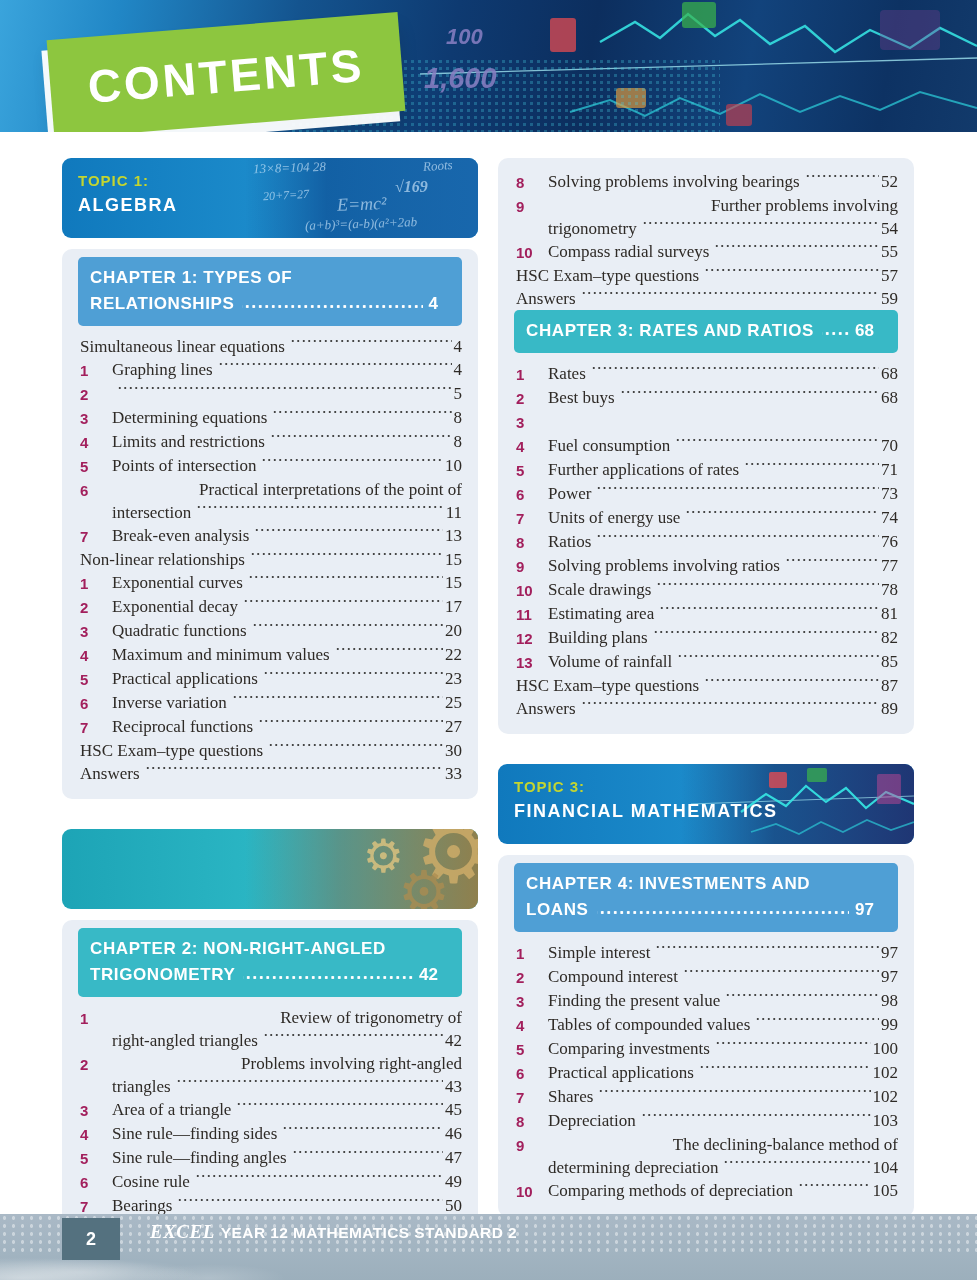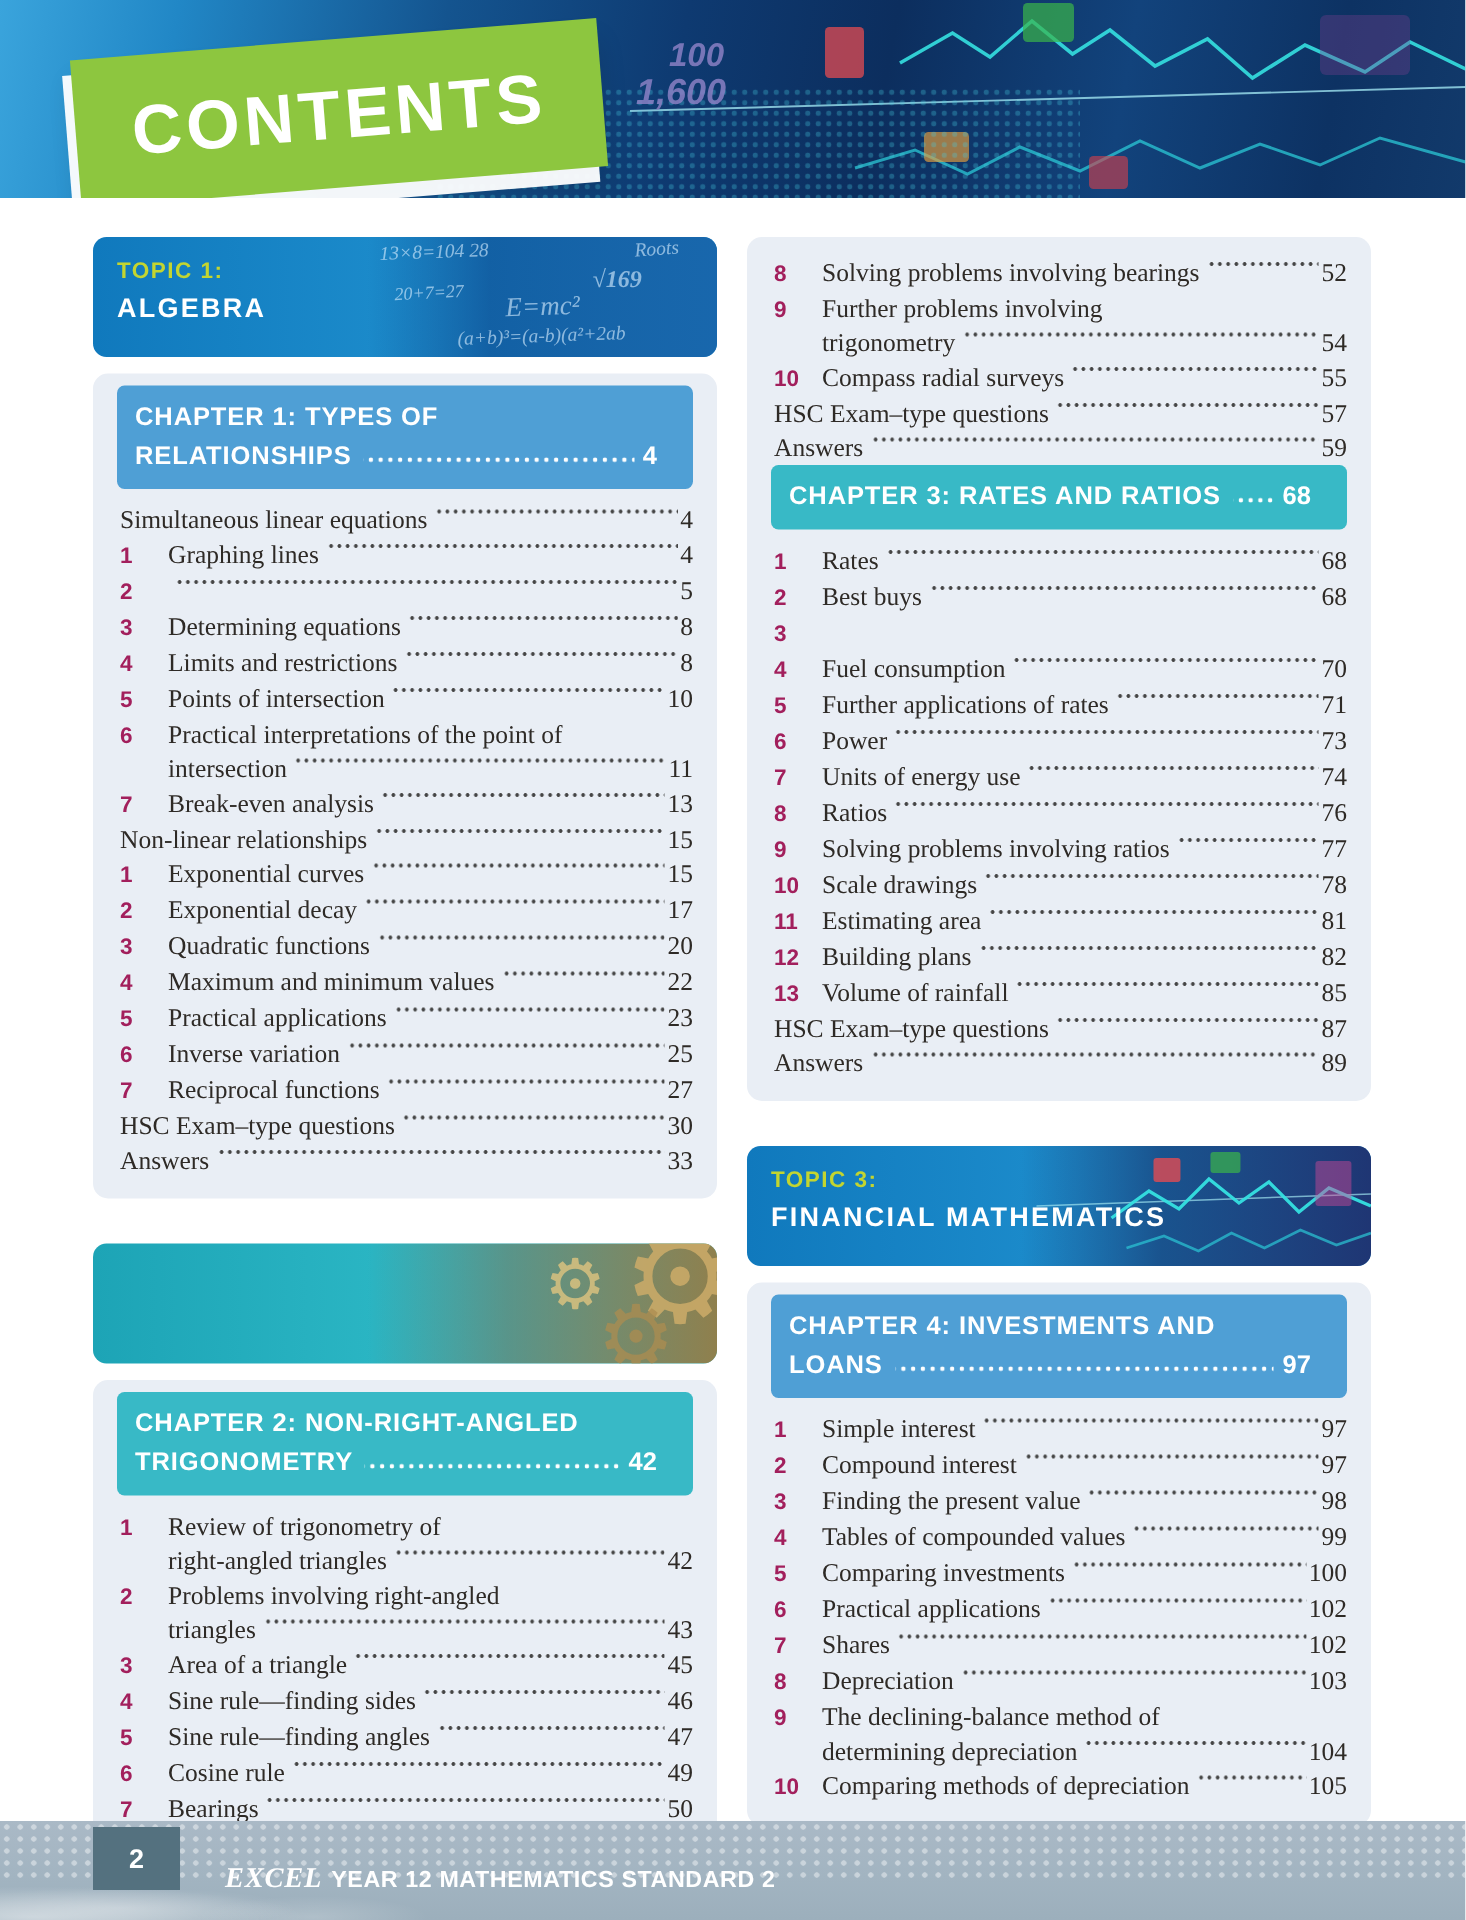--- a/index.html
+++ b/index.html
@@ -10,21 +10,21 @@
   .page{width:977px;height:1280px;position:relative;}
 
   
   .banner{
     position:relative;width:977px;height:132px;overflow:hidden;
     background:linear-gradient(100deg,#3aa4dc 0%,#2187c6 12%,#14548f 30%,#0e3a71 46%,#0c2e5e 60%,#12437c 76%,#0d3263 90%,#123a6b 100%);
   }
   .banner svg{position:absolute;left:420px;top:0;width:557px;height:132px;}
   .banner-num{position:absolute;color:#8a80c4;font-weight:bold;font-style:italic;opacity:.85;}
   .banner-num.n1{left:446px;top:24px;font-size:22px;}
-  .banner-num.n2{left:424px;top:48px;font-size:24px;}
+  .banner-num.n2{left:424px;top:62px;font-size:29px;}
   .halftone{
     position:absolute;left:290px;top:58px;width:430px;height:74px;
     background-image:radial-gradient(circle, rgba(70,205,225,.30) 1.6px, transparent 2px);
     background-size:7px 7px;
   }
   .contents-badge{
     position:absolute;left:50px;top:26px;width:352px;height:99px;
     background:#8dc63f;transform:rotate(-4.6deg);
     display:flex;align-items:center;justify-content:center;
     box-shadow:-6px 10px 0 rgba(255,255,255,.95), 0 14px 18px rgba(0,0,0,.12);
@@ -75,21 +75,21 @@
   }
   .bar-pg{font-size:17px;font-weight:bold;}
 
   
   .items{padding:4px 2px 0 4px;}
   .item{display:flex;align-items:flex-start;font-family:"Liberation Serif", serif;color:#2e2a26;}
   .item .num{
     width:32px;flex:0 0 32px;font-family:"Liberation Sans", sans-serif;
     font-weight:bold;font-size:15px;color:#a21f5c;line-height:23px;padding-top:1px;
   }
-  .item .body{flex:1;min-width:0;}
+  .item .body{flex:1;min-width:0;text-align:right;}
   .item .line{font-size:17px;line-height:23px;}
   .line-last{display:flex;align-items:baseline;}
   .line-last .txt{white-space:nowrap;}
   .line-last .dots{
     flex:1;height:13px;margin:0 2px 0 5px;
     background-image:radial-gradient(circle, #454545 1.05px, transparent 1.45px);
     background-size:5.5px 4px;background-repeat:repeat-x;background-position:3px bottom 2px;
   }
   .line-last .pg{white-space:nowrap;}
 
@@ -108,21 +108,21 @@
     background:
       radial-gradient(ellipse at 6% 95%, rgba(255,255,255,.45), transparent 38%),
       radial-gradient(ellipse at 22% 80%, rgba(255,255,255,.25), transparent 30%),
       radial-gradient(ellipse at 58% 95%, rgba(255,255,255,.2), transparent 26%);
   }
   .pagenum-box{
     position:absolute;left:62px;top:4px;width:58px;height:42px;background:#54717f;
     display:flex;align-items:center;justify-content:center;
   }
   .pagenum-box span{color:#fff;font-size:18px;font-weight:bold;}
-  .book-title{position:absolute;left:150px;top:28px;color:#fff;white-space:nowrap;}
+  .book-title{position:absolute;left:150px;top:7px;color:#fff;white-space:nowrap;}
   .book-title .series{font-family:"Liberation Serif", serif;font-weight:bold;font-style:italic;font-size:19px;letter-spacing:.5px;}
   .book-title .rest{font-weight:bold;font-size:15.5px;letter-spacing:.4px;margin-left:6px;}
 </style>
 </head>
 <body>
 
 <div class="page">
 
   <header class="banner">
     <svg viewBox="0 0 557 132" preserveAspectRatio="none">

